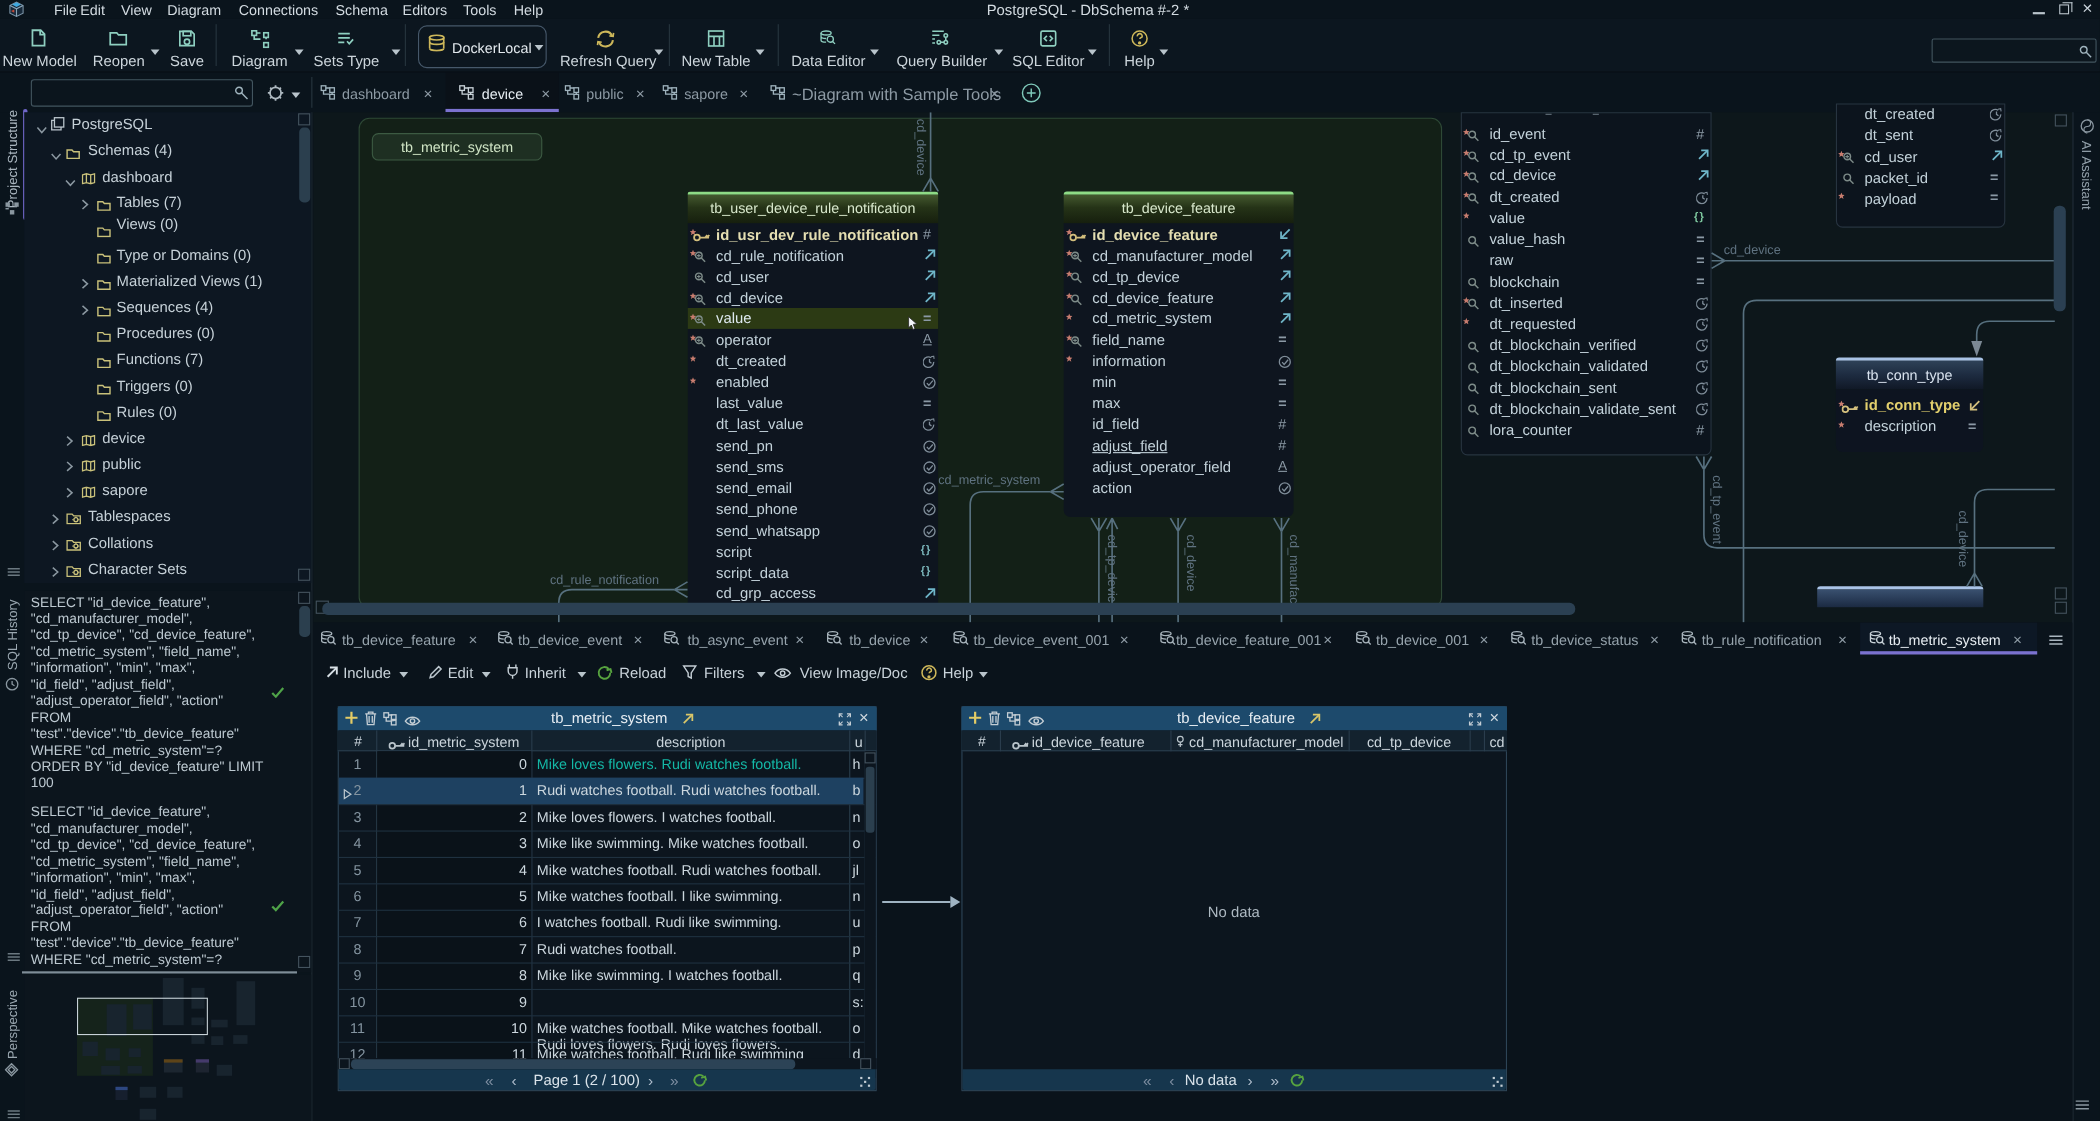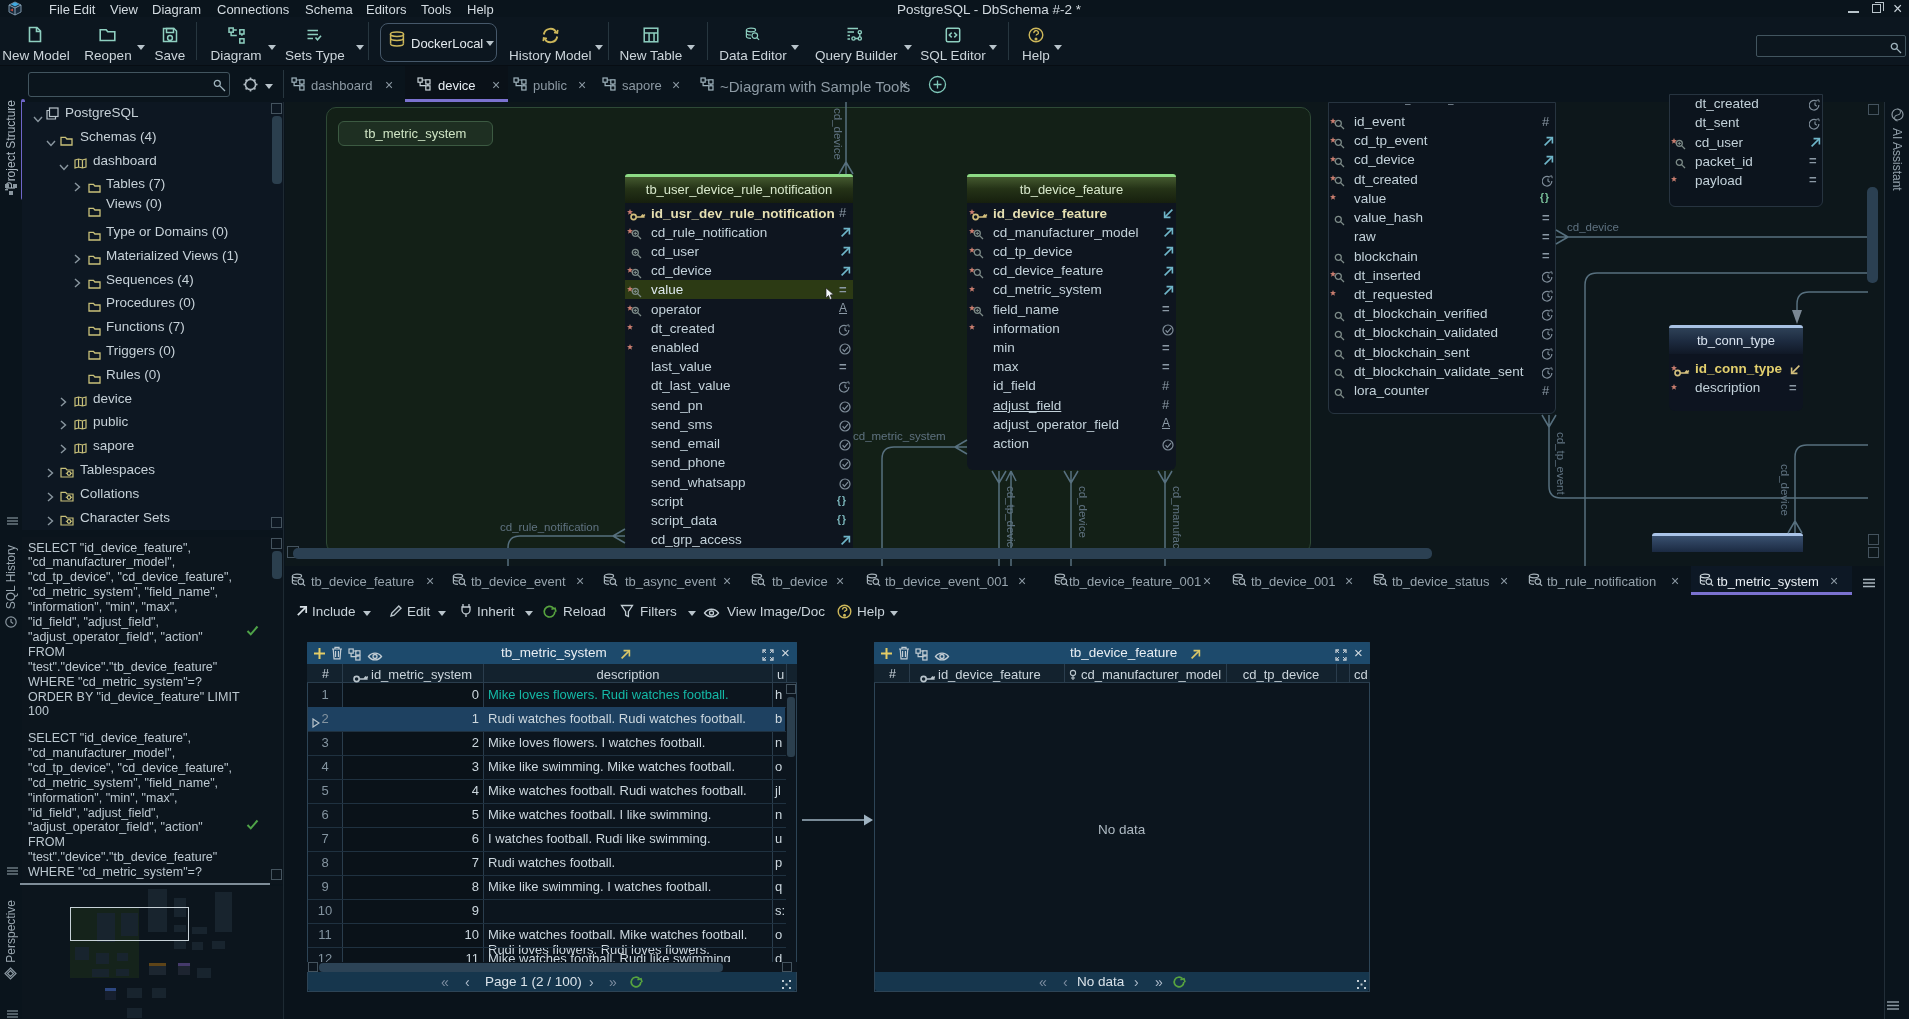--- a/index.html
+++ b/index.html
@@ -86,21 +86,21 @@
       <span class="caret"></span>
     </div>
 <div style="position:absolute;left:541px;top:26px;"><svg width="19" height="19" viewBox="0 0 19 19">
         <g stroke="#cdb75a" stroke-width="1.9" fill="none">
           <path d="M2.8,8.5 a6.7,6.7 0 0 1 12.8,-1.6"></path>
           <path d="M16.2,10.5 a6.7,6.7 0 0 1 -12.8,1.6"></path>
           <path d="M13.0,6.6 l3.4,0.5 0.4,-3.2" stroke-width="1.5"></path>
           <path d="M6.0,12.4 l-3.4,-0.5 -0.4,3.2" stroke-width="1.5"></path>
         </g>
       </svg></div>
-<div style="position:absolute;left:509px;top:48px;font-size:13.5px;color:#ccd5db;white-space:nowrap;width:72px;text-align:center;">History Model</div>
+<div style="position:absolute;left:509px;top:48px;font-size:13.5px;color:#ccd5db;white-space:nowrap;width:72px;text-align:center;">Refresh Query</div>
 <div style="position:absolute;left:595px;top:45px;">
       <span class="caret"></span>
     </div>
 <div style="position:absolute;left:608px;top:22px;width:1px;height:38px;background:#27363f;"></div>
 <div style="position:absolute;left:643px;top:27px;"><svg width="16" height="16" viewBox="0 0 16 16">
         <g stroke="#8ecfc0" stroke-width="1.5" fill="none">
           <rect x="1.2" y="1.2" width="13.6" height="13.6"></rect>
           <path d="M1.2,6.08 H14.8 M6.08,6.08 V14.8 M11.04,6.08 V14.8"></path>
         </g>
       </svg></div>

